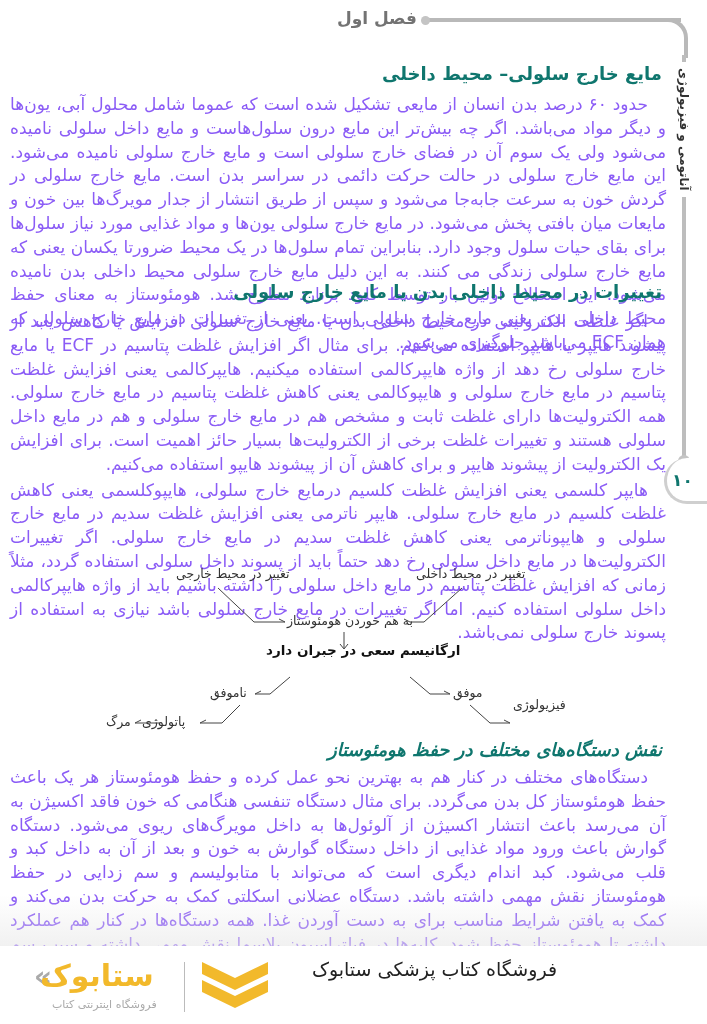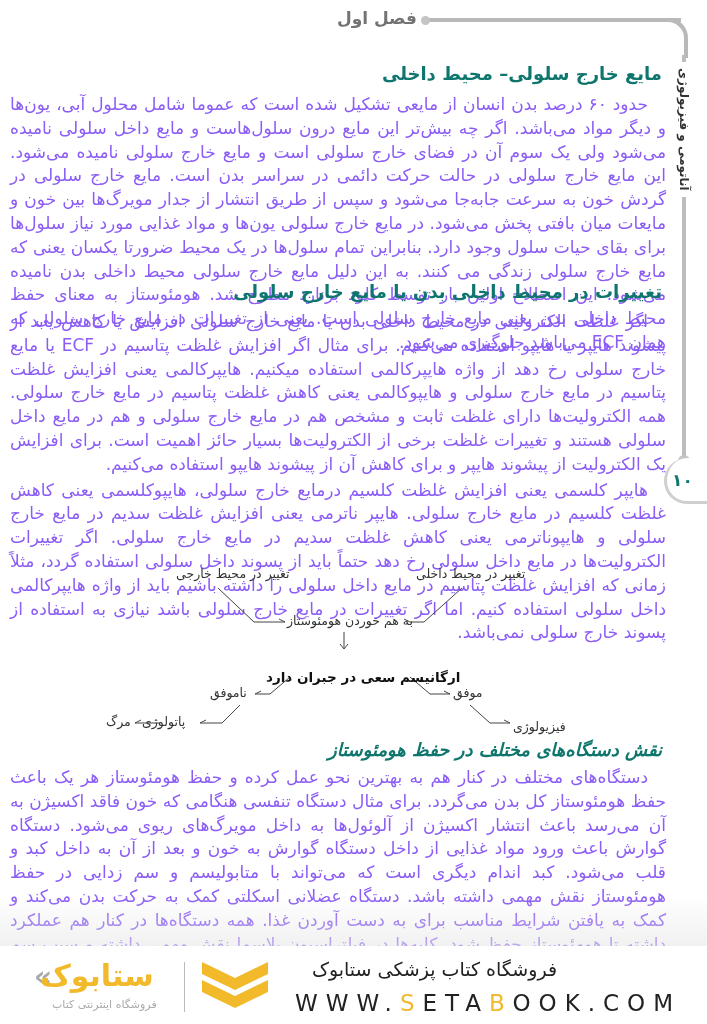--- a/index.html
+++ b/index.html
@@ -92,39 +92,38 @@
       <line x1="160" y1="163" x2="135" y2="163"></line>
       <polyline points="135,163 141,160 M135,163 141,166"></polyline>
 
       <polyline points="470,145 490,163 510,163"></polyline>
       <polyline points="510,163 504,160 M510,163 504,166"></polyline>
     </g>
   </svg>
   <div class="dg-label" style="left:416px; top:6px;">تغییر در محیط داخلی</div>
   <div class="dg-label" style="left:176px; top:6px;">تغییر در محیط خارجی</div>
   <div class="dg-label" style="left:287px; top:53px;">به هم خوردن هومئوستاز</div>
-  <div class="dg-label bold" style="left:266px; top:109px;">ارگانیسم سعی در جبران دارد</div>
+  <div class="dg-label bold" style="left:266px; top:82px;">ارگانیسم سعی در جبران دارد</div>
   <div class="dg-label" style="left:210px; top:125px;">ناموفق</div>
   <div class="dg-label" style="left:453px; top:125px;">موفق</div>
   <div class="dg-label" style="left:142px; top:154px;">پاتولوژی</div>
   <div class="dg-label" style="left:106px; top:154px;">مرگ</div>
-  <div class="dg-label" style="left:513px; top:159px;text-align:right;">فیزیولوژی</div>
+  <div class="dg-label" style="left:513px; top:137px;text-align:right;">فیزیولوژی</div>
 </div>
 
 <div class="content rtl" style="top:740px;">
   <div class="h2" style="margin-right:4px;font-style:italic;">نقش دستگاه‌های مختلف در حفظ هومئوستاز</div>
   <div class="para" style="margin-top:6px;">دستگاه‌های مختلف در کنار هم به بهترین نحو عمل کرده و حفظ هومئوستاز هر یک باعث حفظ هومئوستاز کل بدن می‌گردد. برای مثال دستگاه تنفسی هنگامی که خون فاقد اکسیژن به آن می‌رسد باعث انتشار اکسیژن از آلوئول‌ها به داخل مویرگ‌های ریوی می‌شود. دستگاه گوارش باعث ورود مواد غذایی از داخل دستگاه گوارش به خون و بعد از آن به داخل کبد و قلب می‌شود. کبد اندام دیگری است که می‌تواند با متابولیسم و سم زدایی در حفظ هومئوستاز نقش مهمی داشته باشد. دستگاه عضلانی اسکلتی کمک به حرکت بدن می‌کند و کمک به یافتن شرایط مناسب برای به دست آوردن غذا. همه دستگاه‌ها در کنار هم عملکرد داشته تا هومئوستاز حفظ شود. کلیه‌ها در فیلتراسیون پلاسما نقش مهمی داشته و سبب سم زدایی خون از مواد زائد می‌شود. سیستم عصبی مرکزی انسجام‌دهنده به کل بدن می‌باشد و نقش مهمی در حفظ هومئوستاز دارد. سیستم هورمونی غدد اندوکرین یا درون‌ریز که در قسمت‌های مختلف بدن وجود دارند با ترشح</div>
 </div>
 
 <div class="fade"></div>
 
 <div class="footer">
   <div class="logo-arrows">«</div>
   <div class="logo-word">ستابوک</div>
   <div class="logo-sub">فروشگاه اینترنتی کتاب</div>
   <div class="logo-divider"></div>
   <svg class="logo-chevron" width="70" height="52" viewBox="0 0 70 52">
     <polygon points="2,2 35,18 68,2 68,14 35,30 2,14" fill="#f2b92b"></polygon>
     <polygon points="2,20 35,36 68,20 68,32 35,48 2,32" fill="#f2b92b"></polygon>
   </svg>
   <div class="shop-name">فروشگاه کتاب پزشکی ستابوک</div>
-  <div class="shop-url"><span>WWW.</span><span class="acc">S</span><span>ETA</span><span class="acc">B</span><span>OOK.COM</span></div>
 </div>
 
 </body></html>

